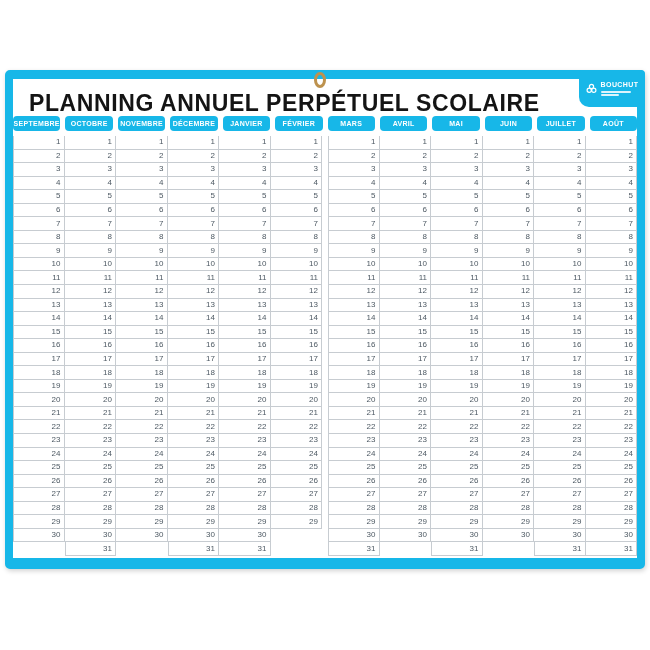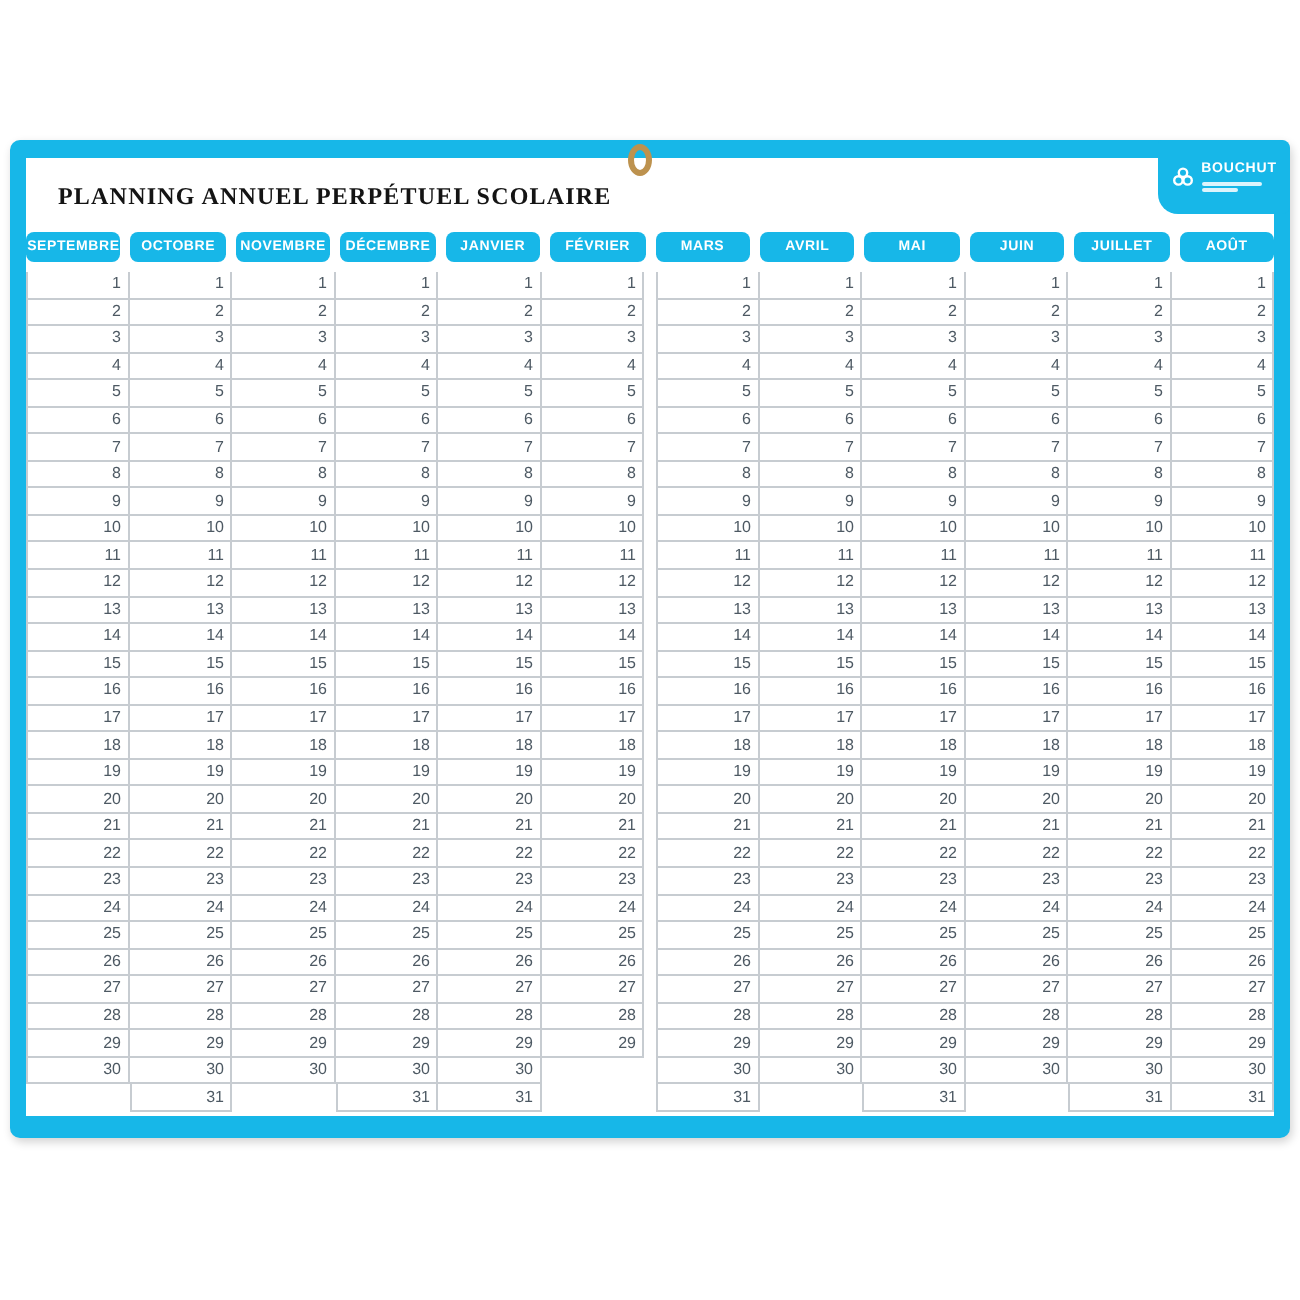--- a/index.html
+++ b/index.html
@@ -19,22 +19,22 @@
   .ring{
     position:absolute; left:314px; top:72px; width:12px; height:16px;
     border:3px solid var(--ring); border-radius:50%;
     box-sizing:border-box; z-index:5; background:transparent;
   }
 
   
   .board-header{height:33px; position:relative;}
   .title{
     margin:0; padding:13px 0 0 16px;
-    font-size:12px; font-weight:800; color:#141414;
-    letter-spacing:.6px; line-height:1; white-space:nowrap;font-family:Liberation Serif, serif;
+    font-size:23px; font-weight:800; color:#141414;
+    letter-spacing:.6px; line-height:1; white-space:nowrap;
   }
   .logo{
     position:absolute; top:-9px; right:-8px; width:66px; height:37px;
     background:var(--cyan); border-radius:2px 4px 4px 10px;
     display:flex; align-items:center; justify-content:center; gap:4px;
     z-index:4;
   }
   .logo-icon{display:block; flex:0 0 auto;}
   .logo-text{display:flex; flex-direction:column; align-items:flex-start;}
   .logo-brand{font-size:7px; font-weight:700; color:#ffffff; letter-spacing:.4px; line-height:1.2;}

